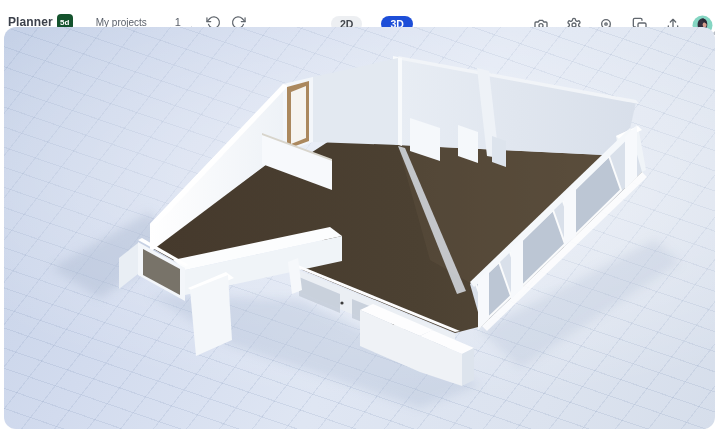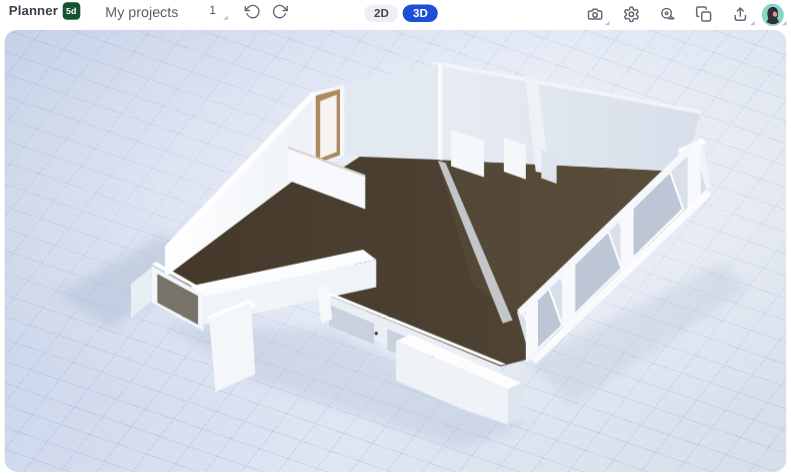--- a/index.html
+++ b/index.html
@@ -2,38 +2,38 @@
 <html><head>
 <meta charset="utf-8">
 <style>
   * { margin:0; padding:0; box-sizing:border-box; }
   html,body { width:719px; height:433px; overflow:hidden; background:#fff;
     font-family:"Liberation Sans","DejaVu Sans",sans-serif; }
   .window { position:relative; width:719px; height:433px; background:#ffffff;
     border-radius:10px; overflow:hidden; }
 
   
-  .toolbar { position:absolute; top:0; left:0; right:0; height:20px; background:#ffffff;
+  .toolbar { position:absolute; top:12px; left:0; right:0; height:20px; background:#ffffff;
     display:flex; align-items:center; }
   .brand-group { display:flex; align-items:center; margin-left:8px; cursor:pointer; }
   .brand-text { font-size:12px; font-weight:700; color:#3c414b; letter-spacing:.1px; }
   .logo-badge { width:16px; height:16px; margin-left:4px; border-radius:4px; background:#14532d;
     color:#fff; font-size:8px; font-weight:700; display:flex; align-items:center; justify-content:center; }
-  .menu-item { font-size:13px; color:#5b616b; margin-left:23px; cursor:pointer; }
+  .menu-item { font-size:10px; color:#5b616b; margin-left:23px; cursor:pointer; }
   .floor-box { position:relative; margin-left:19px; min-width:24px; height:18px; display:flex;
     align-items:center; justify-content:center; font-size:11px; color:#5b616b; cursor:pointer; }
   .fold { position:absolute; width:0; height:0; border-left:4px solid transparent;
     border-bottom:4px solid #b9bec6; right:-2px; bottom:1px; }
   .tb-btn { position:relative; width:22px; height:22px; display:flex; align-items:center;
     justify-content:center; margin-left:3px; border:none; background:transparent; cursor:pointer;
     color:#62686f; }
   .tb-btn svg { stroke:#62686f; fill:none; stroke-width:2; stroke-linecap:round; stroke-linejoin:round; }
   .undo-redo { display:flex; margin-left:10px; }
 
-  .view-toggle { position:absolute; left:331px; top:4px; display:flex; gap:4px; }
+  .view-toggle { position:absolute; left:331px; top:4px; display:flex; gap:19px; }
   .pill { height:16px; padding:0 9px; border-radius:9px; border:none; font-size:10.5px;
     font-weight:600; display:flex; align-items:center; cursor:pointer; }
   .pill-2d { background:#edeff2; color:#43474e; }
   .pill-3d { background:#1d4ed8; color:#ffffff; }
 
   .right-icons { position:absolute; right:6px; top:2px; display:flex; align-items:center; gap:8px; }
   .avatar-btn { position:relative; width:21px; height:21px; border:none; background:transparent;
     padding:0; cursor:pointer; }
 
   

